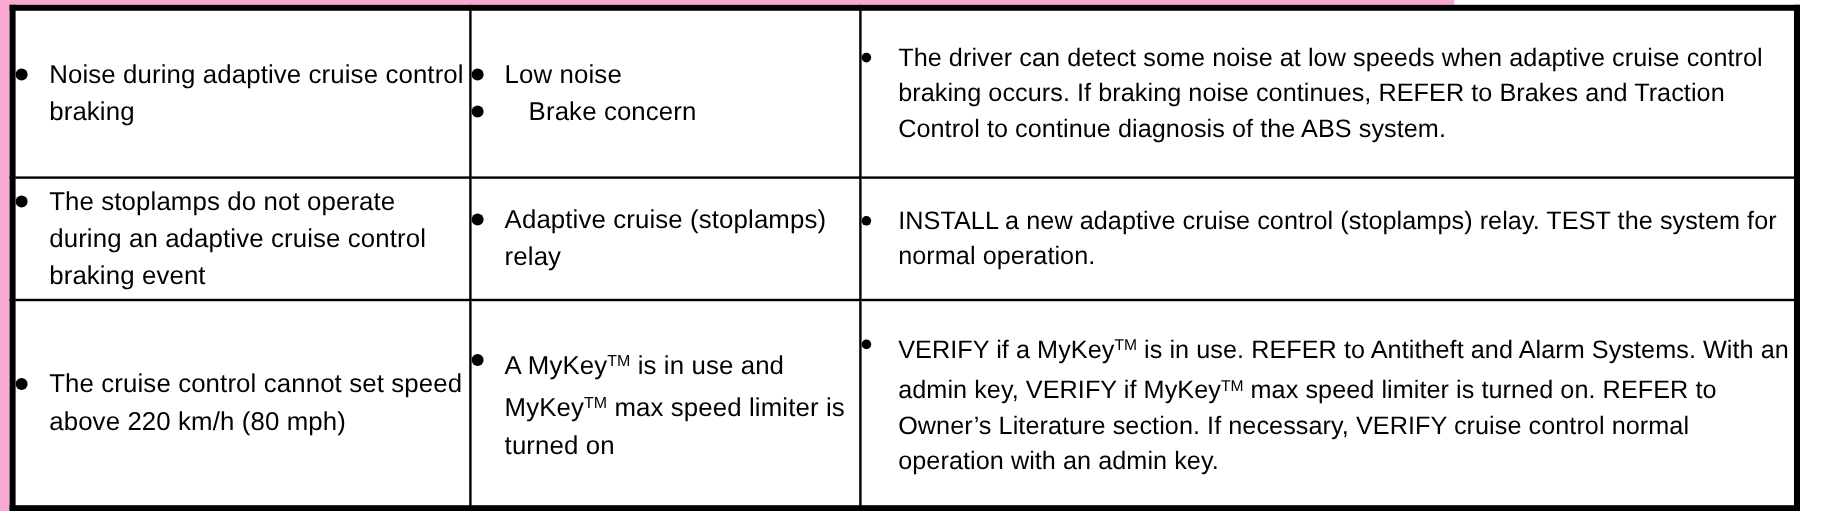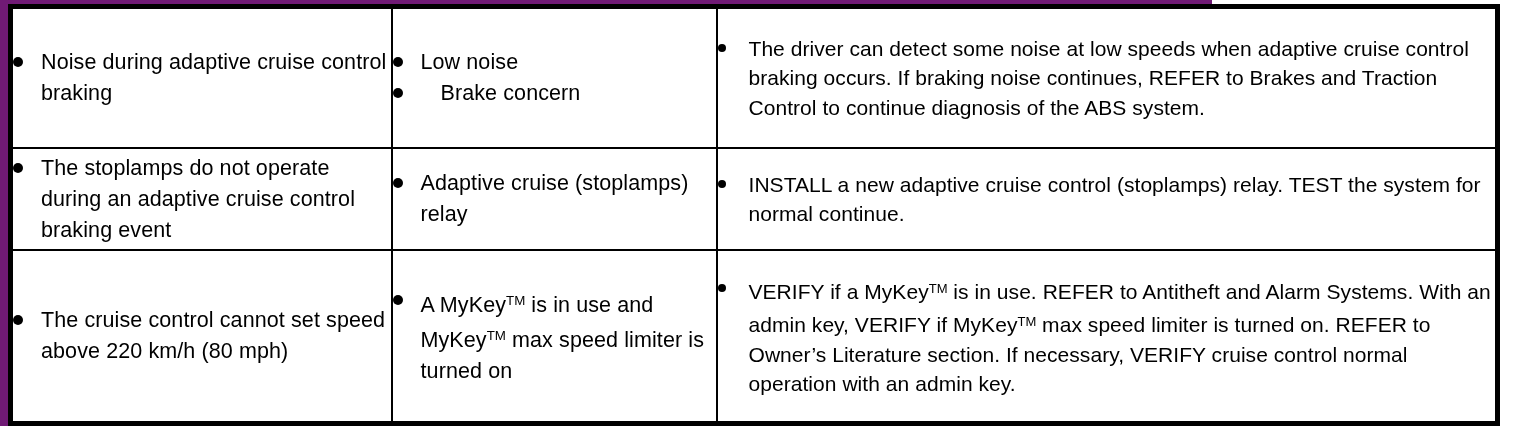--- a/index.html
+++ b/index.html
@@ -13,21 +13,21 @@
     height: 426px;
     overflow: hidden;
     font-family: "Liberation Sans", "DejaVu Sans", sans-serif;
     color: #000000;
   }
 
   .sheet {
     position: relative;
     width: 1212px;
     height: 426px;
-    background: #701a75;
+    background: #f9a8d4;
   }
 
   
   .symptom-table {
     position: absolute;
     left: 8px;
     top: 4px;
     width: 1492px;
     border-collapse: collapse;
     table-layout: fixed;
@@ -168,21 +168,21 @@
             <li>
               <span class="dot"></span>
               <span>Adaptive cruise (stoplamps) relay</span>
             </li>
           </ul>
         </td>
         <td class="cell-action">
           <ul class="bullets">
             <li>
               <span class="dot"></span>
-              <span>INSTALL a new adaptive cruise control (stoplamps) relay. TEST the system for normal continue.</span>
+              <span>INSTALL a new adaptive cruise control (stoplamps) relay. TEST the system for normal operation.</span>
             </li>
           </ul>
         </td>
       </tr>
 
       <tr class="row-3">
         <td class="cell-wide">
           <ul class="bullets">
             <li>
               <span class="dot"></span>

